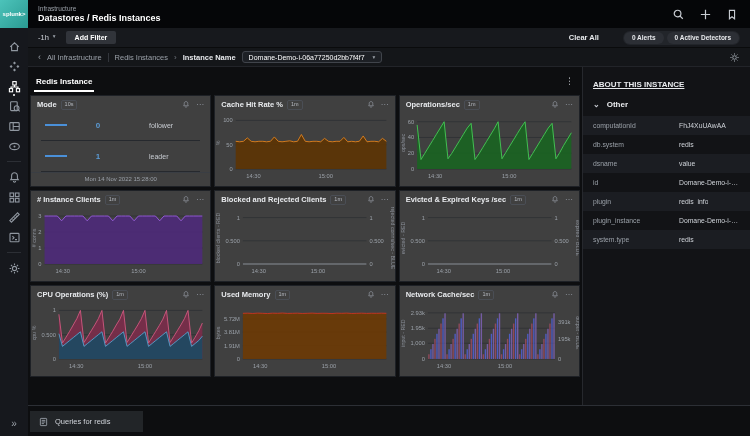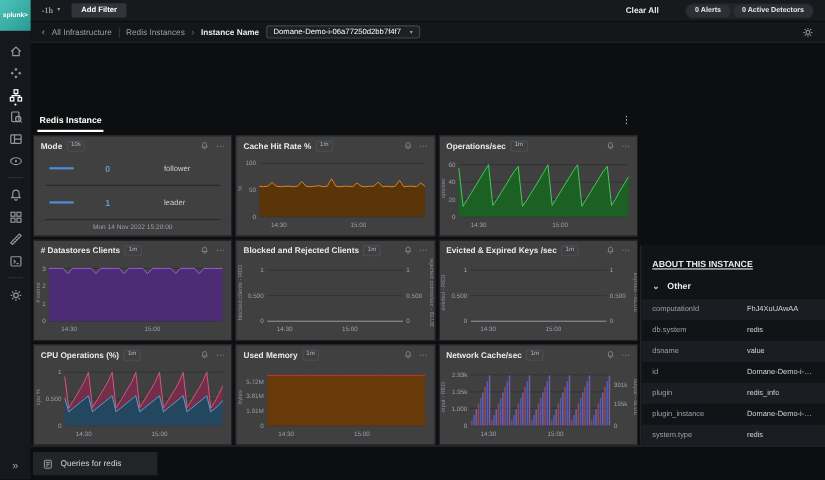--- a/index.html
+++ b/index.html
@@ -17,38 +17,38 @@
   .expand { margin-top:auto; margin-bottom:7px; color:#9aa0a8; font-size:10px; cursor:pointer; }
 
   
   .main-col { flex:1; display:flex; flex-direction:column; min-width:0; }
   .topbar { height:28px; background:#050608; display:flex; align-items:center; padding:0 12px 0 10px; flex-shrink:0; }
   .eyebrow { font-size:6.5px; color:#9aa0a8; }
   .page-title { font-size:9px; font-weight:bold; color:#fff; margin-top:1px; }
   .topbar-right { margin-left:auto; display:flex; gap:14px; align-items:center; }
 
   .filterbar { height:20px; background:#17191d; display:flex; align-items:center; padding:0 10px; gap:10px; flex-shrink:0; border-bottom:1px solid #0a0b0c; }
-  .time-picker { font-size:7.5px; color:#d0d4da; display:flex; gap:4px; align-items:flex-start; cursor:pointer;font-family:Liberation Serif, serif; }
+  .time-picker { font-size:7.5px; color:#d0d4da; display:flex; gap:4px; align-items:flex-start; cursor:pointer; }
   .caret { font-size:5.5px; color:#9aa0a8; }
   .add-filter { background:#31343a; border-radius:2px; font-size:7px; font-weight:bold; color:#fff; padding:3px 9px; cursor:pointer; }
   .clear-all { margin-left:auto; font-size:7.5px; font-weight:bold; color:#e8eaed; cursor:pointer; margin-right:14px;text-align:right; }
   .pill-group { display:flex; gap:3px; background:#22252a; border-radius:9px; padding:1px; }
   .pill { background:#2c2f35; border-radius:8px; font-size:6.5px; font-weight:bold; padding:2.5px 8px; color:#e8eaed; cursor:pointer; white-space:nowrap; }
 
   .crumbbar { height:19px; background:#141619; display:flex; align-items:center; padding:0 10px; gap:6px; font-size:7.5px; color:#9aa0a8; flex-shrink:0; border-bottom:1px solid #222429; }
   .crumb-back { font-size:9px; line-height:7px; color:#9aa0a8; cursor:pointer; }
   .crumb-link { cursor:pointer; }
   .crumb-vdiv { width:1px; height:9px; background:#33363c; }
   .crumb-sep { font-size:8px; color:#70757d; }
   .instance-label { color:#e8eaed; font-weight:bold; }
   .instance-select { background:#1d2025; border:1px solid #40444b; border-radius:3px; padding:1.5px 6px; display:flex; gap:8px; align-items:center; font-size:7px; color:#fff; cursor:pointer; }
   .crumb-gear { margin-left:auto; cursor:pointer; }
 
   
-  .content { flex:1; display:flex; min-height:0;align-items:flex-end; }
+  .content { flex:1; display:flex; min-height:0; }
   .charts-pane { width:554px; display:flex; flex-direction:column; padding:0 2px; flex-shrink:0; }
   .tabs-row { height:28px; display:flex; align-items:center; padding:0 4px; }
   .tab { font-size:8px; font-weight:bold; color:#fff; padding:6px 2px 4px; border-bottom:2px solid #fff; cursor:pointer; }
   .kebab { margin-left:auto; color:#c8ccd2; font-size:9px; cursor:pointer; padding-right:2px; }
 
   #charts-grid { display:grid; grid-template-columns:repeat(3,1fr); gap:3px; }
   .card { background:#404040; border:1px solid #1e2126; height:92px; display:flex; flex-direction:column; overflow:hidden; }
   .card-header { display:flex; align-items:center; gap:4px; padding:4px 6px 1px; flex-shrink:0; }
   .card-title { font-size:7.5px; font-weight:bold; color:#e8eaed; white-space:nowrap; }
   .badge { border:1px solid #4a4e55; color:#b4b8bf; font-size:5.5px; padding:0 3px; border-radius:2px; line-height:7.5px; }
@@ -159,20 +159,44 @@
             <circle cx="6.5" cy="6.5" r="2.1"></circle>
             <path d="M6.5 1.6 V3.1 M6.5 9.9 V11.4 M1.6 6.5 H3.1 M9.9 6.5 H11.4 M3 3 l1.1 1.1 M8.9 8.9 l1.1 1.1 M10 3 l-1.1 1.1 M4.1 8.9 L3 10"></path>
           </svg>
       </div>
     </div>
     <div class="expand">»</div>
   </aside>
 
   <div class="main-col">
 
+    <header class="topbar">
+      <div>
+        <div class="eyebrow">Infrastructure</div>
+        <div class="page-title">Datastores / Redis Instances</div>
+      </div>
+      <div class="topbar-right">
+        <span>
+            <svg width="13" height="13" viewBox="0 0 14 14" fill="none" stroke="#c8ccd2" stroke-width="1.3">
+              <circle cx="6" cy="6" r="3.6"></circle>
+              <path d="M8.7 8.7 L11.6 11.6"></path>
+            </svg>
+          </span>
+        <span>
+            <svg width="13" height="13" viewBox="0 0 14 14" fill="none" stroke="#c8ccd2" stroke-width="1.3">
+              <path d="M7 2 V12 M2 7 H12"></path>
+            </svg>
+          </span>
+        <span>
+            <svg width="12" height="13" viewBox="0 0 14 14" fill="none" stroke="#c8ccd2" stroke-width="1.3">
+              <path d="M4 2.2 H10 V12 L7 9.6 4 12 Z"></path>
+            </svg>
+          </span>
+      </div>
+    </header>
 
     <div class="filterbar">
       <span class="time-picker">
         <span>-1h</span>
         <span class="caret">▾</span>
       </span>
       <span class="add-filter">Add Filter</span>
       <span class="clear-all">Clear All</span>
       <span class="pill-group">
         <span class="pill">0 Alerts</span>
@@ -291,21 +315,21 @@
                   <text x="5" y="32" font-size="5.3" fill="#8a8f98" text-anchor="middle" transform="rotate(-90 5 32)">ops/sec</text>
                   <text x="28.036" y="67" font-size="5.8" fill="#9aa0a8">14:30</text>
                   <text x="102.34000000000002" y="67" font-size="5.8" fill="#9aa0a8">15:00</text>
                   <polygon points="17.2,58 17.2,13.878787878787877 21.07,48.54545454545454 24.939999999999998,42.24242424242424 28.810000000000002,35.93939393939394 32.68,29.63636363636364 36.55,23.333333333333336 40.42,17.03030303030303 44.290000000000006,10.727272727272728 48.16,47.75757575757576 52.03,42.24242424242424 55.900000000000006,35.93939393939394 59.77000000000001,29.63636363636364 63.64,23.333333333333336 67.51,17.03030303030303 71.38000000000001,12.303030303030303 75.25,48.54545454545454 79.12,43.03030303030303 82.99000000000001,36.72727272727272 86.86,30.424242424242426 90.73,24.12121212121212 94.60000000000001,17.81818181818182 98.47000000000001,10.727272727272728 102.34000000000002,47.75757575757576 106.21000000000001,41.45454545454546 110.08000000000001,35.15151515151515 113.95000000000002,28.84848484848485 117.82000000000001,22.545454545454547 121.69000000000001,16.242424242424246 125.56000000000002,10.727272727272728 129.43,48.54545454545454 133.29999999999998,42.24242424242424 137.17,35.93939393939394 141.04,29.63636363636364 144.91,23.333333333333336 148.78,17.03030303030303 152.64999999999998,12.303030303030303 156.51999999999998,47.75757575757576 160.39,41.45454545454546 164.26,34.36363636363636 168.13,28.06060606060606 172,21.757575757575754 172,58" fill="#1a6322" opacity="0.92"></polygon>
                   <polyline points="17.2,13.878787878787877 21.07,48.54545454545454 24.939999999999998,42.24242424242424 28.810000000000002,35.93939393939394 32.68,29.63636363636364 36.55,23.333333333333336 40.42,17.03030303030303 44.290000000000006,10.727272727272728 48.16,47.75757575757576 52.03,42.24242424242424 55.900000000000006,35.93939393939394 59.77000000000001,29.63636363636364 63.64,23.333333333333336 67.51,17.03030303030303 71.38000000000001,12.303030303030303 75.25,48.54545454545454 79.12,43.03030303030303 82.99000000000001,36.72727272727272 86.86,30.424242424242426 90.73,24.12121212121212 94.60000000000001,17.81818181818182 98.47000000000001,10.727272727272728 102.34000000000002,47.75757575757576 106.21000000000001,41.45454545454546 110.08000000000001,35.15151515151515 113.95000000000002,28.84848484848485 117.82000000000001,22.545454545454547 121.69000000000001,16.242424242424246 125.56000000000002,10.727272727272728 129.43,48.54545454545454 133.29999999999998,42.24242424242424 137.17,35.93939393939394 141.04,29.63636363636364 144.91,23.333333333333336 148.78,17.03030303030303 152.64999999999998,12.303030303030303 156.51999999999998,47.75757575757576 160.39,41.45454545454546 164.26,34.36363636363636 168.13,28.06060606060606 172,21.757575757575754" fill="none" stroke="#44cc55" stroke-width="0.9"></polyline>
                 </svg>
               </div>
             </div>
             <div class="card">
               <div class="card-header">
-                <span class="card-title"># Datastores Clients</span>
+                <span class="card-title"># Instance Clients</span>
                 <span class="badge">1m</span>
                 <span class="card-icons">
                   <span>
                     <svg width="8" height="9" viewBox="0 0 13 13" fill="none" stroke="#8a8f98" stroke-width="1.3">
                       <path d="M6.5 1.8 C4.7 1.8 3.6 3 3.6 4.8 V7.2 L2.7 8.6 H10.3 L9.4 7.2 V4.8 C9.4 3 8.3 1.8 6.5 1.8 Z"></path>
                       <path d="M5.4 10 a1.1 1.1 0 0 0 2.2 0"></path>
                     </svg>
                   </span>
                   <span class="card-dots">⋯</span>
                 </span>

